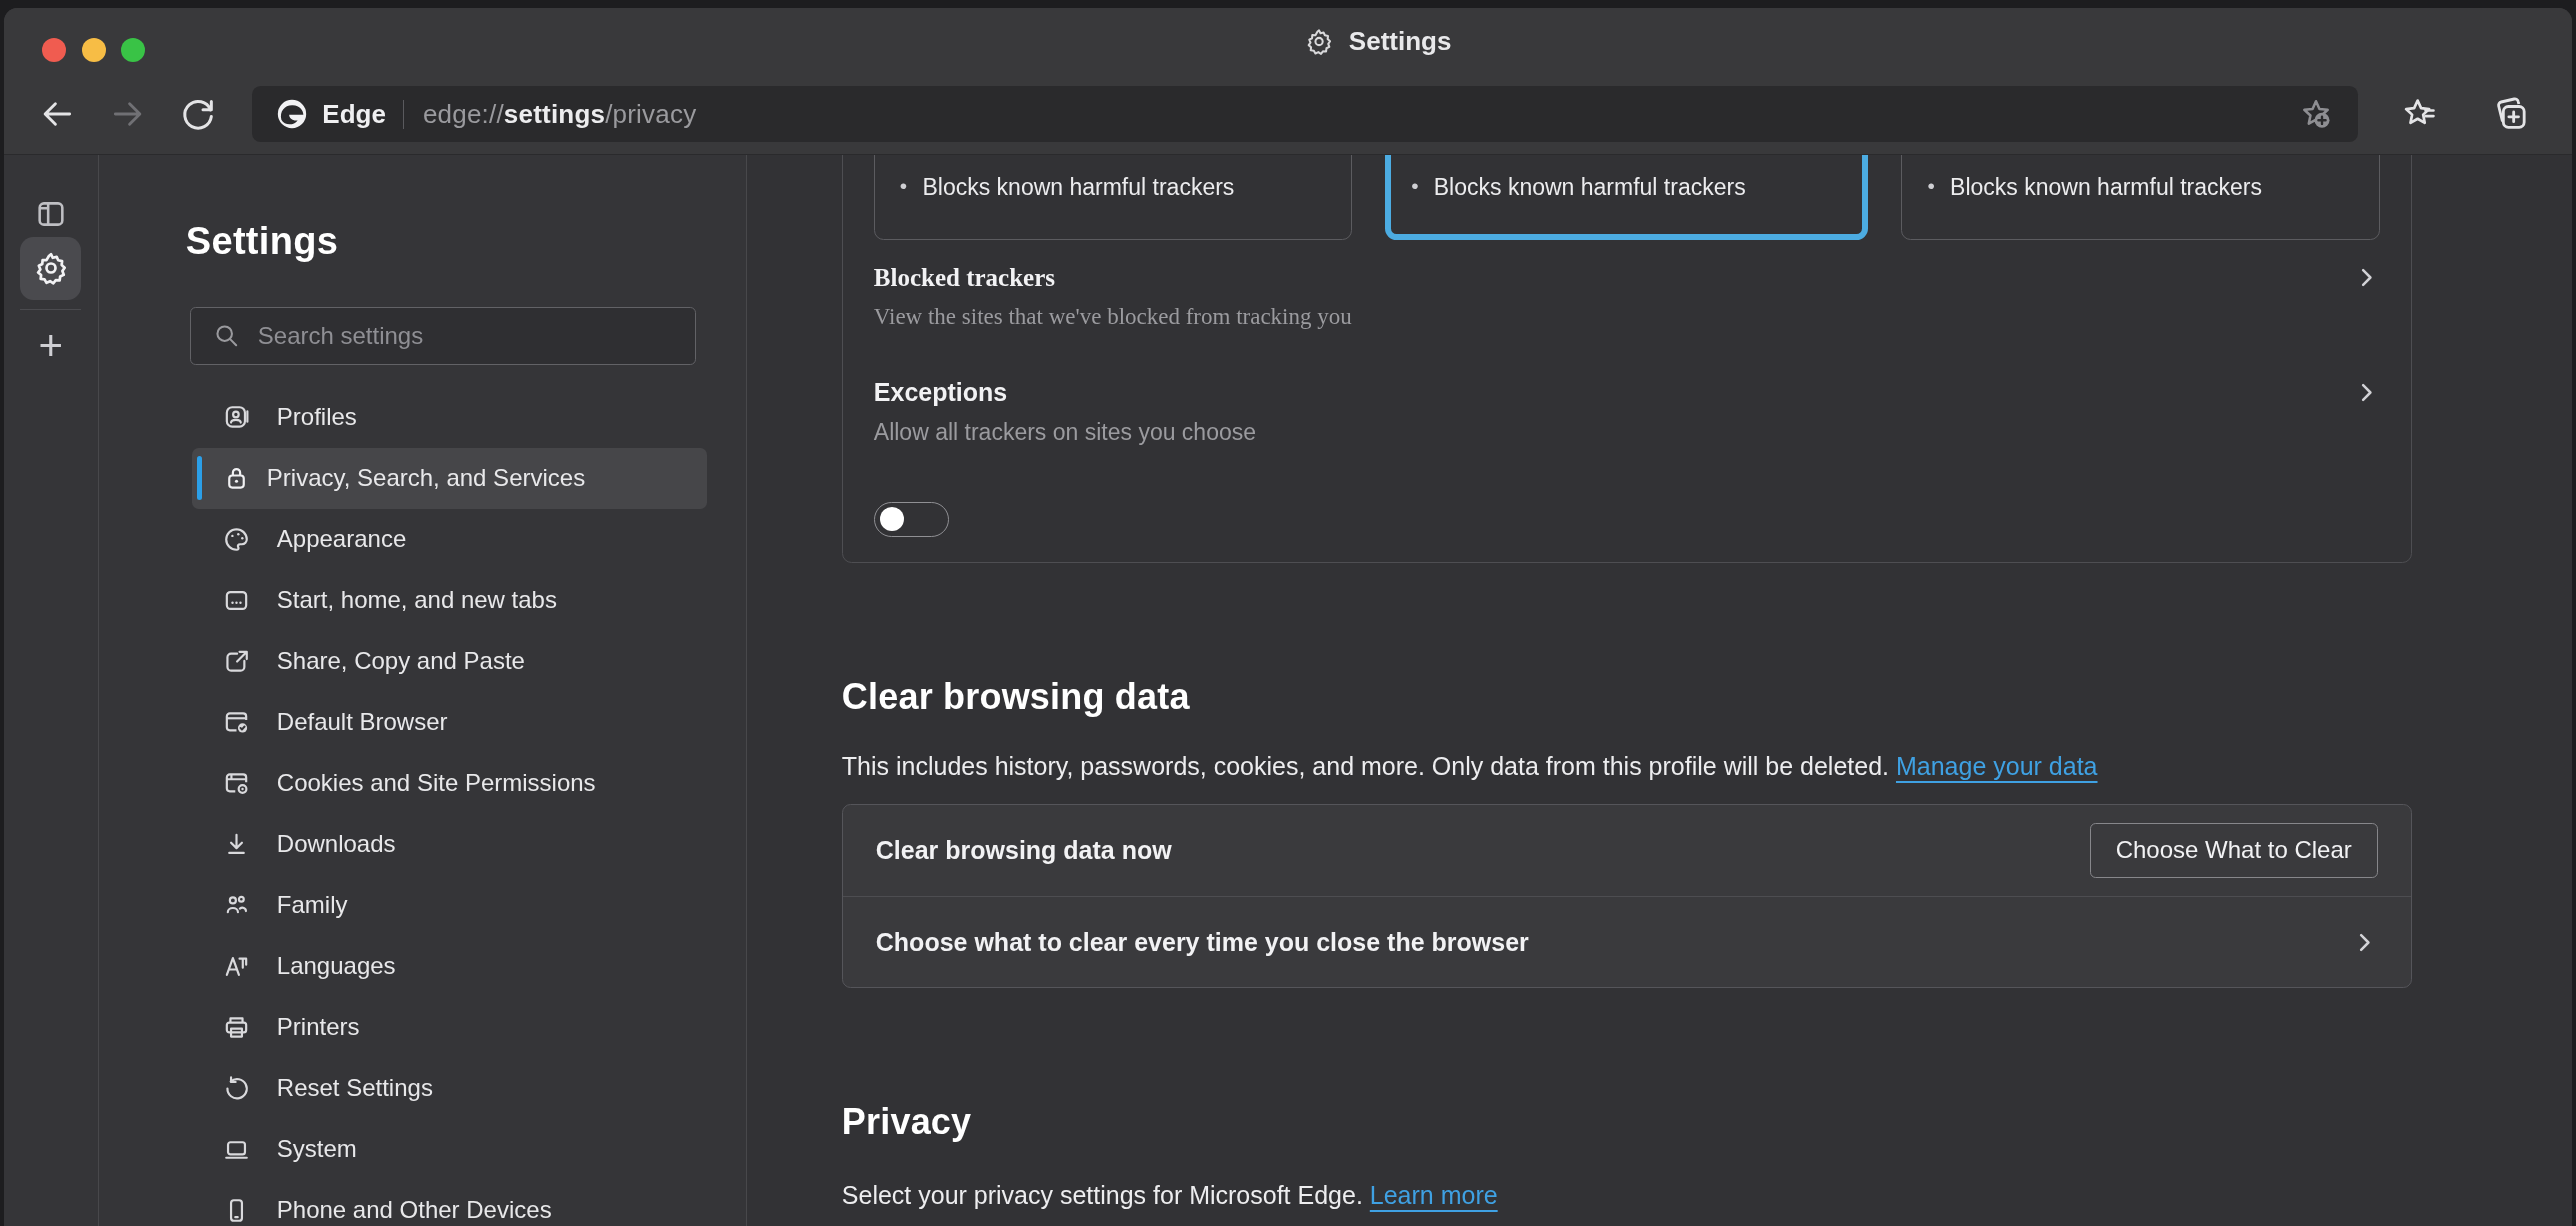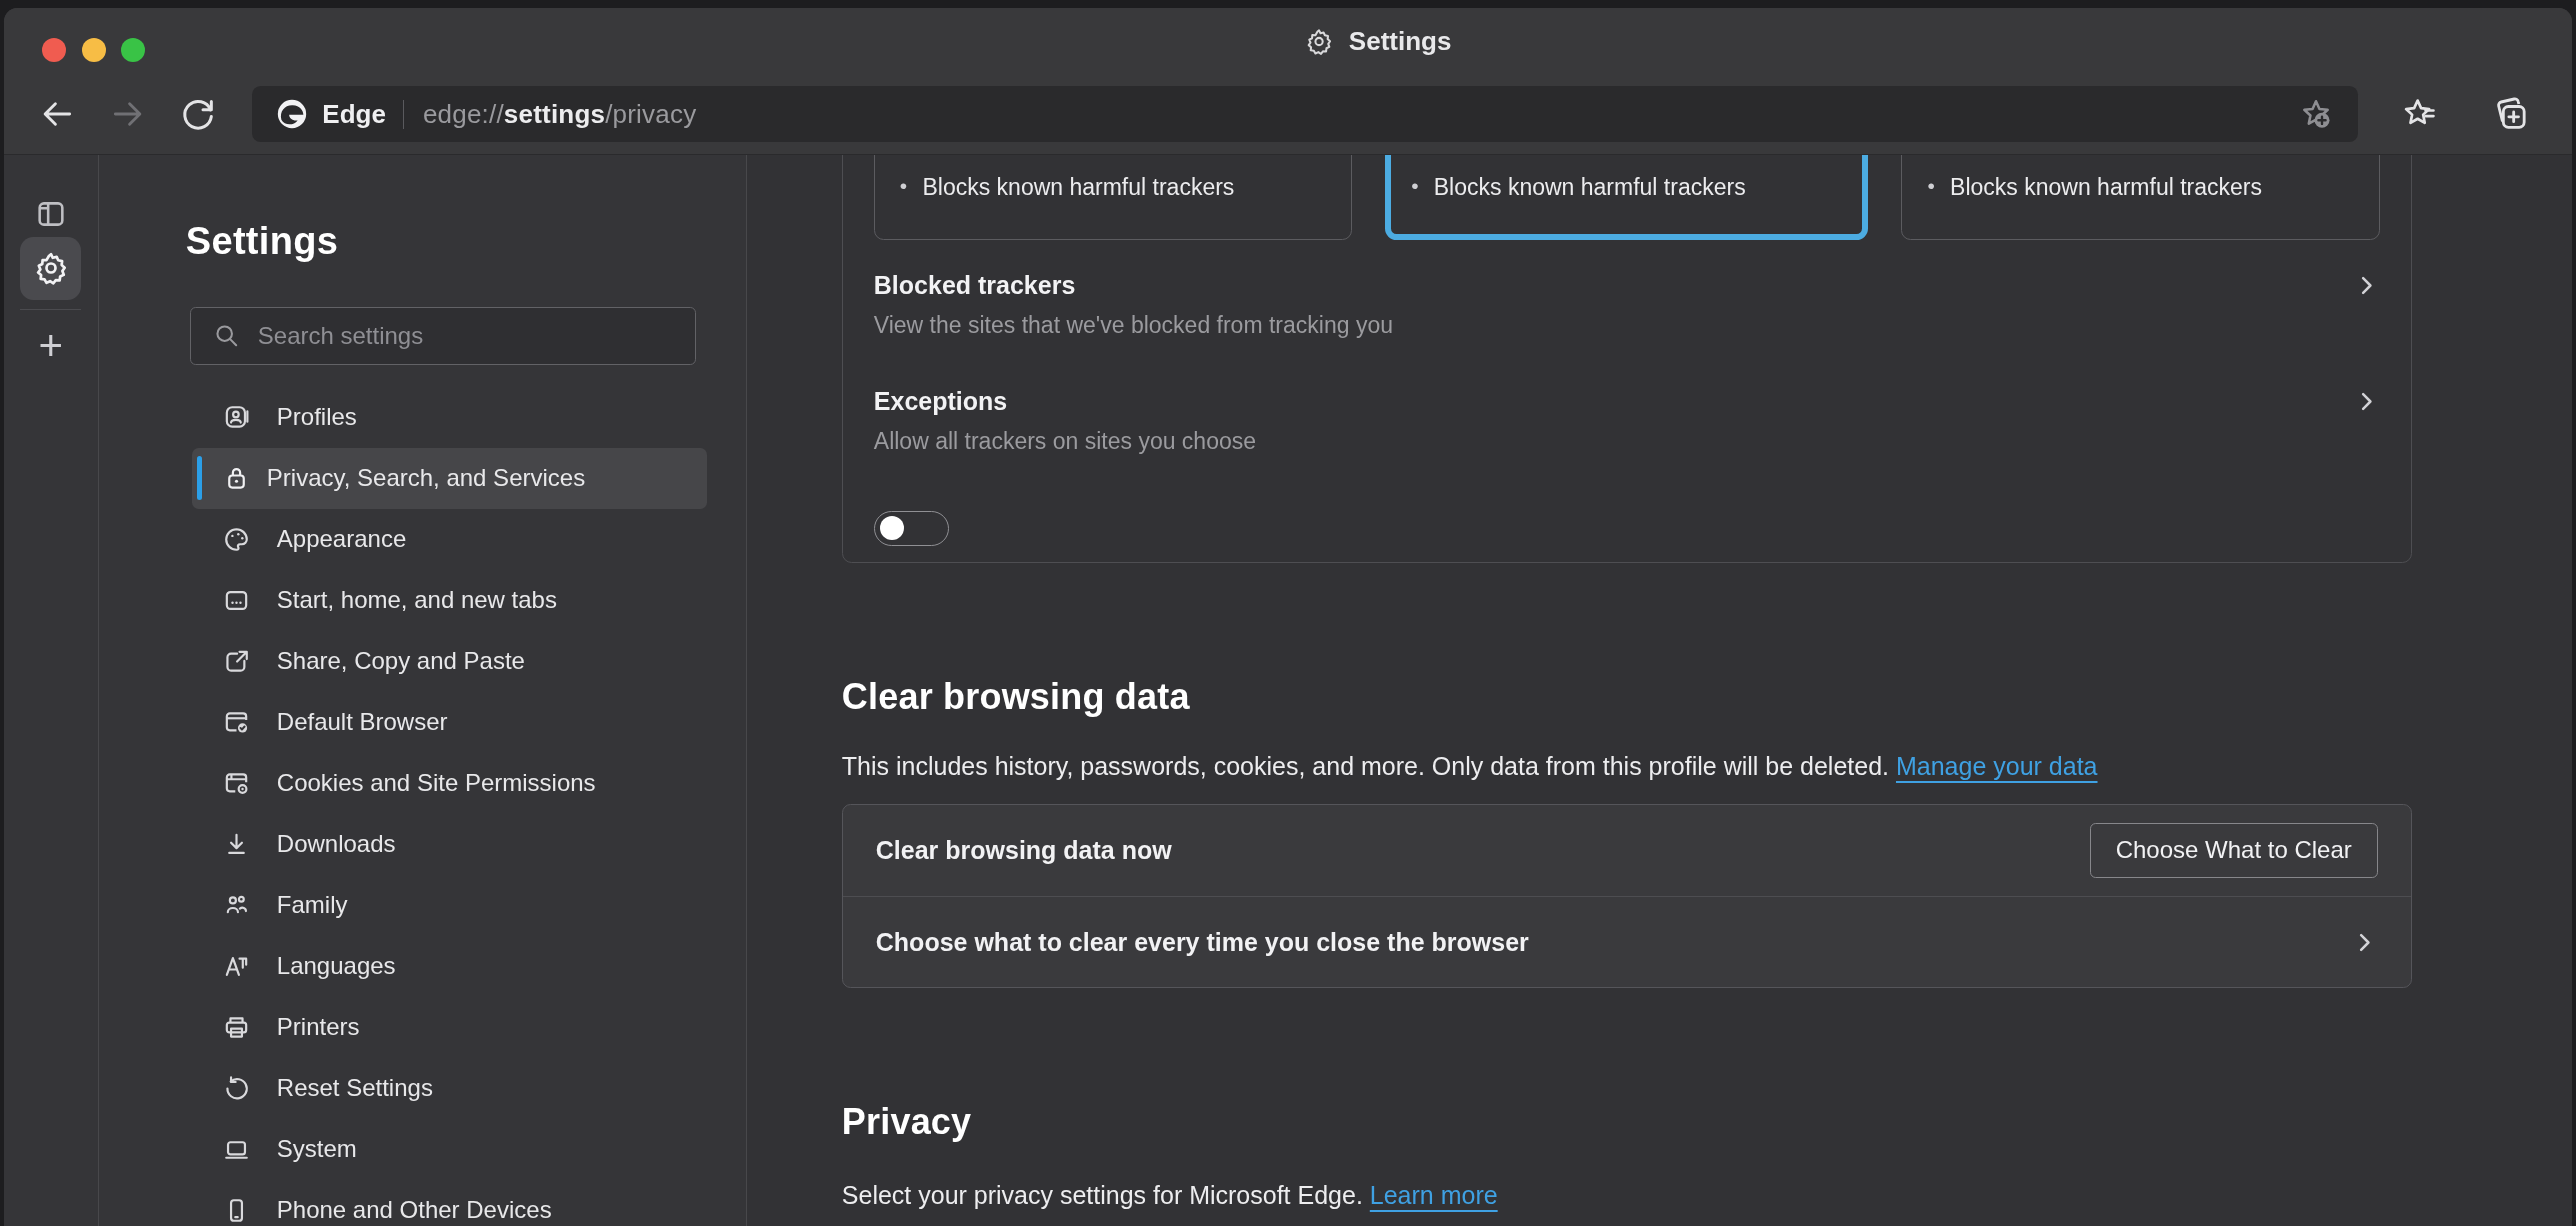--- a/index.html
+++ b/index.html
@@ -58,21 +58,21 @@
   .big-card { margin-top:-21px; height:429px; border:1px solid #4e4e52; border-radius:9.6px; padding:0 31px; }
   .cards-row { display:flex; gap:33px; height:105px; }
   .t-card { flex:1; border:1.9px solid #5c5c60; border-radius:9.6px; padding:38px 0 0 25px;
             display:flex; gap:15.3px; color:#ececee; font-size:23px; }
   .t-card .dot { color:#cfcfd3; font-size:21px; }
   .t-card.selected { border:6.7px solid #4CACE2; border-radius:11.5px; padding:33px 0 0 20px; }
 
   .row-head { display:flex; align-items:center; justify-content:space-between; }
   .row-title { color:#f2f2f4; font-size:25px; font-weight:700; }
   .row-sub { margin-top:12.4px; color:#9b9b9f; font-size:23px; }
-  .grp1 { margin-top:31px; } .grp2 { margin-top:48px; }
+  .grp1 { margin-top:24px;font-family:Liberation Serif, serif; } .grp2 { margin-top:48px; }
   .strict-row { margin-top:56px; display:flex; align-items:center; justify-content:space-between; }
   .toggle { width:75px; height:35px; border:1.9px solid #909094; border-radius:18px; position:relative; background:transparent; }
   .toggle .knob { position:absolute; left:4.8px; top:3.8px; width:24px; height:24px; border-radius:50%; background:#fff; }
 
   .h2 { margin-top:113px; color:#fff; font-size:36px; font-weight:700; letter-spacing:0.2px; }
   .para { margin-top:34px; color:#ededef; font-size:25px; }
   .link { color:#3FA1E3; text-decoration:underline; text-underline-offset:5.7px; cursor:pointer; }
 
   .rows-card { margin-top:23px; height:184px; background:#3a3a3d; border:1px solid #55555a; border-radius:8.6px; overflow:hidden; }
   .rc-row { height:91px; display:flex; align-items:center; justify-content:space-between; padding:0 33px;gap:8px; }

